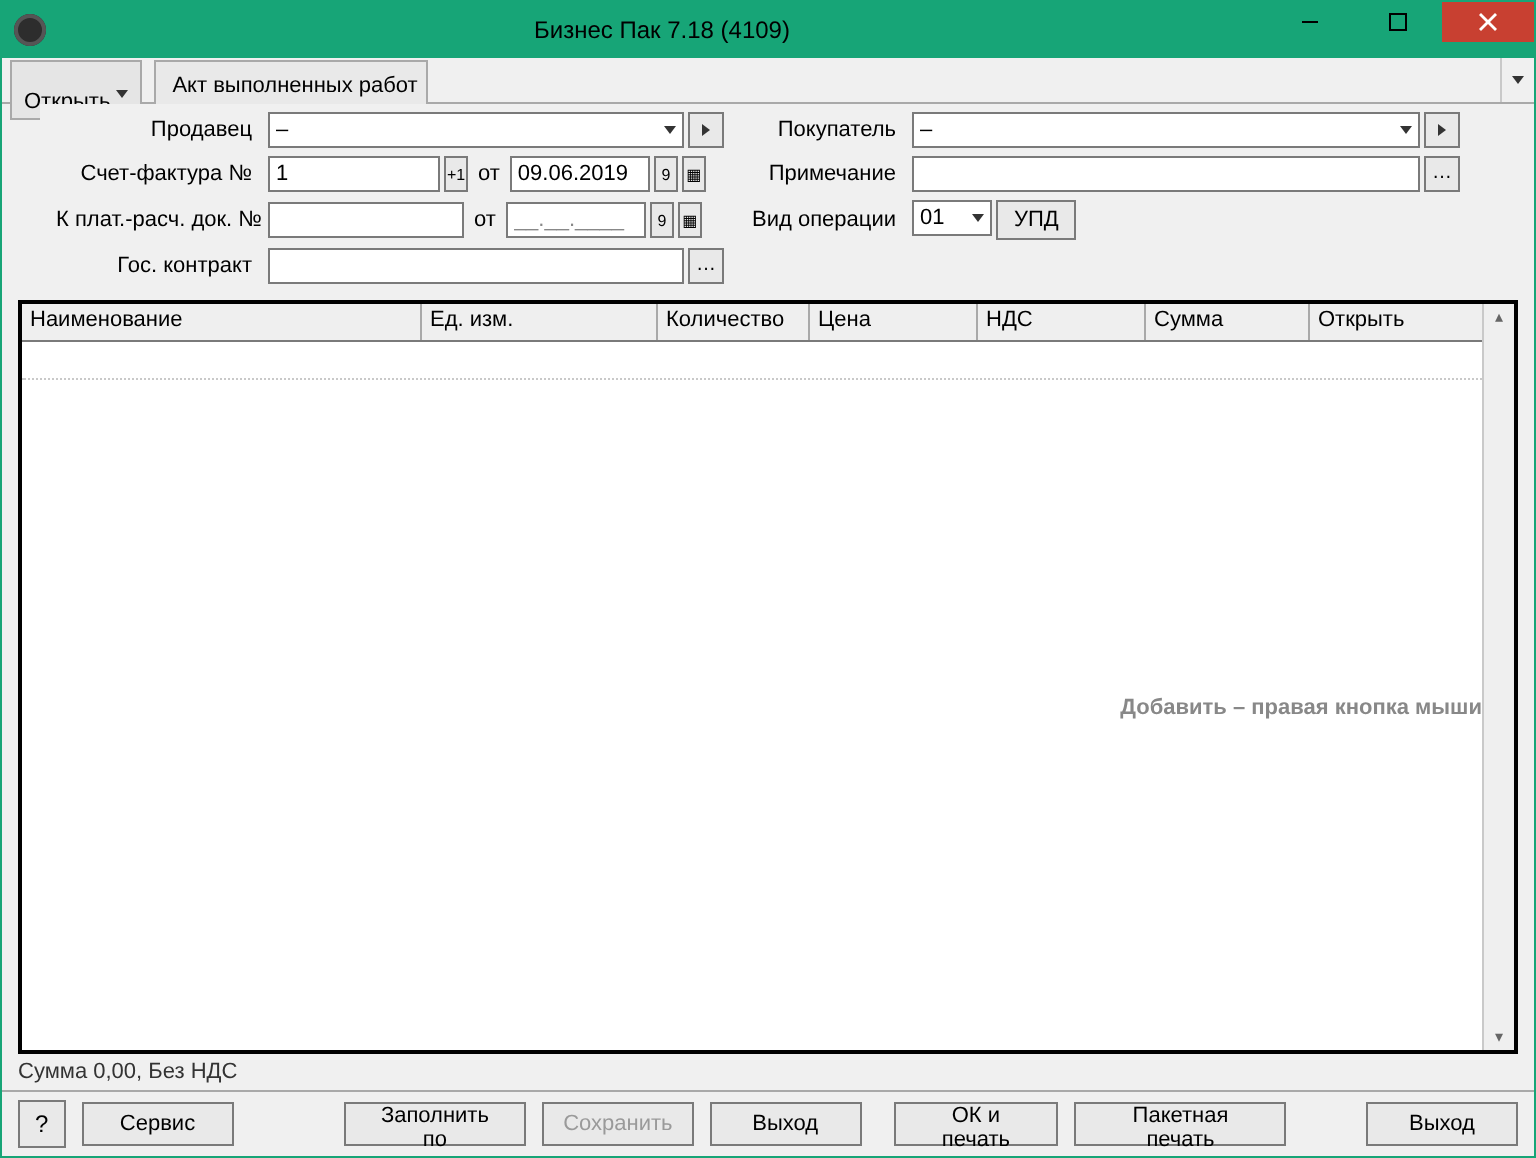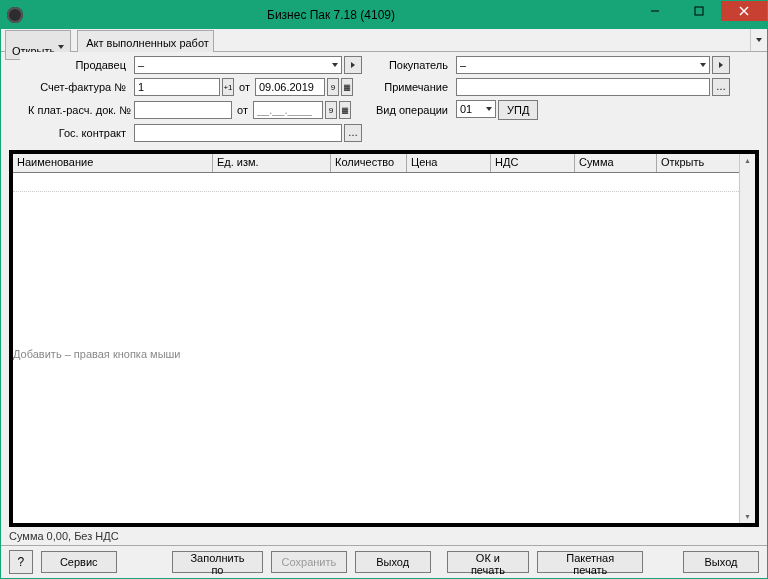--- a/index.html
+++ b/index.html
@@ -169,21 +169,21 @@
     background: #e9e9e9;
     height: 20px;
     padding: 0 8px;
     font: inherit;
   }
   
   .grid-wrap {
     flex: 1;
     margin: 0 8px;
     display: flex;
-    border: 4px solid #000000;
+    border: 2px solid #000000;
     min-height: 0;
   }
   .grid-body {
     flex: 1;
     display: flex;
     flex-direction: column;
     background: #fff;
     min-width: 0;
   }
   .grid-head {
@@ -207,22 +207,23 @@
   .grid-rows::before {
     content: "";
     position: absolute;
     left: 0; right: 0; top: 0;
     height: 18px;
     border-bottom: 1px dotted #c9c9c9;
   }
   .grid-hint {
     position: absolute;
     left: 0; right: 0; top: 50%;
-    text-align: left;
+    text-align: right;
     color: #888;
+    font-weight: bold;
   }
   .grid-scroll {
     width: 16px;
     background: #efefef;
     border-left: 1px solid #c9c9c9;
     display: flex;
     flex-direction: column;
     align-items: center;
     justify-content: space-between;
     padding: 2px 0;

